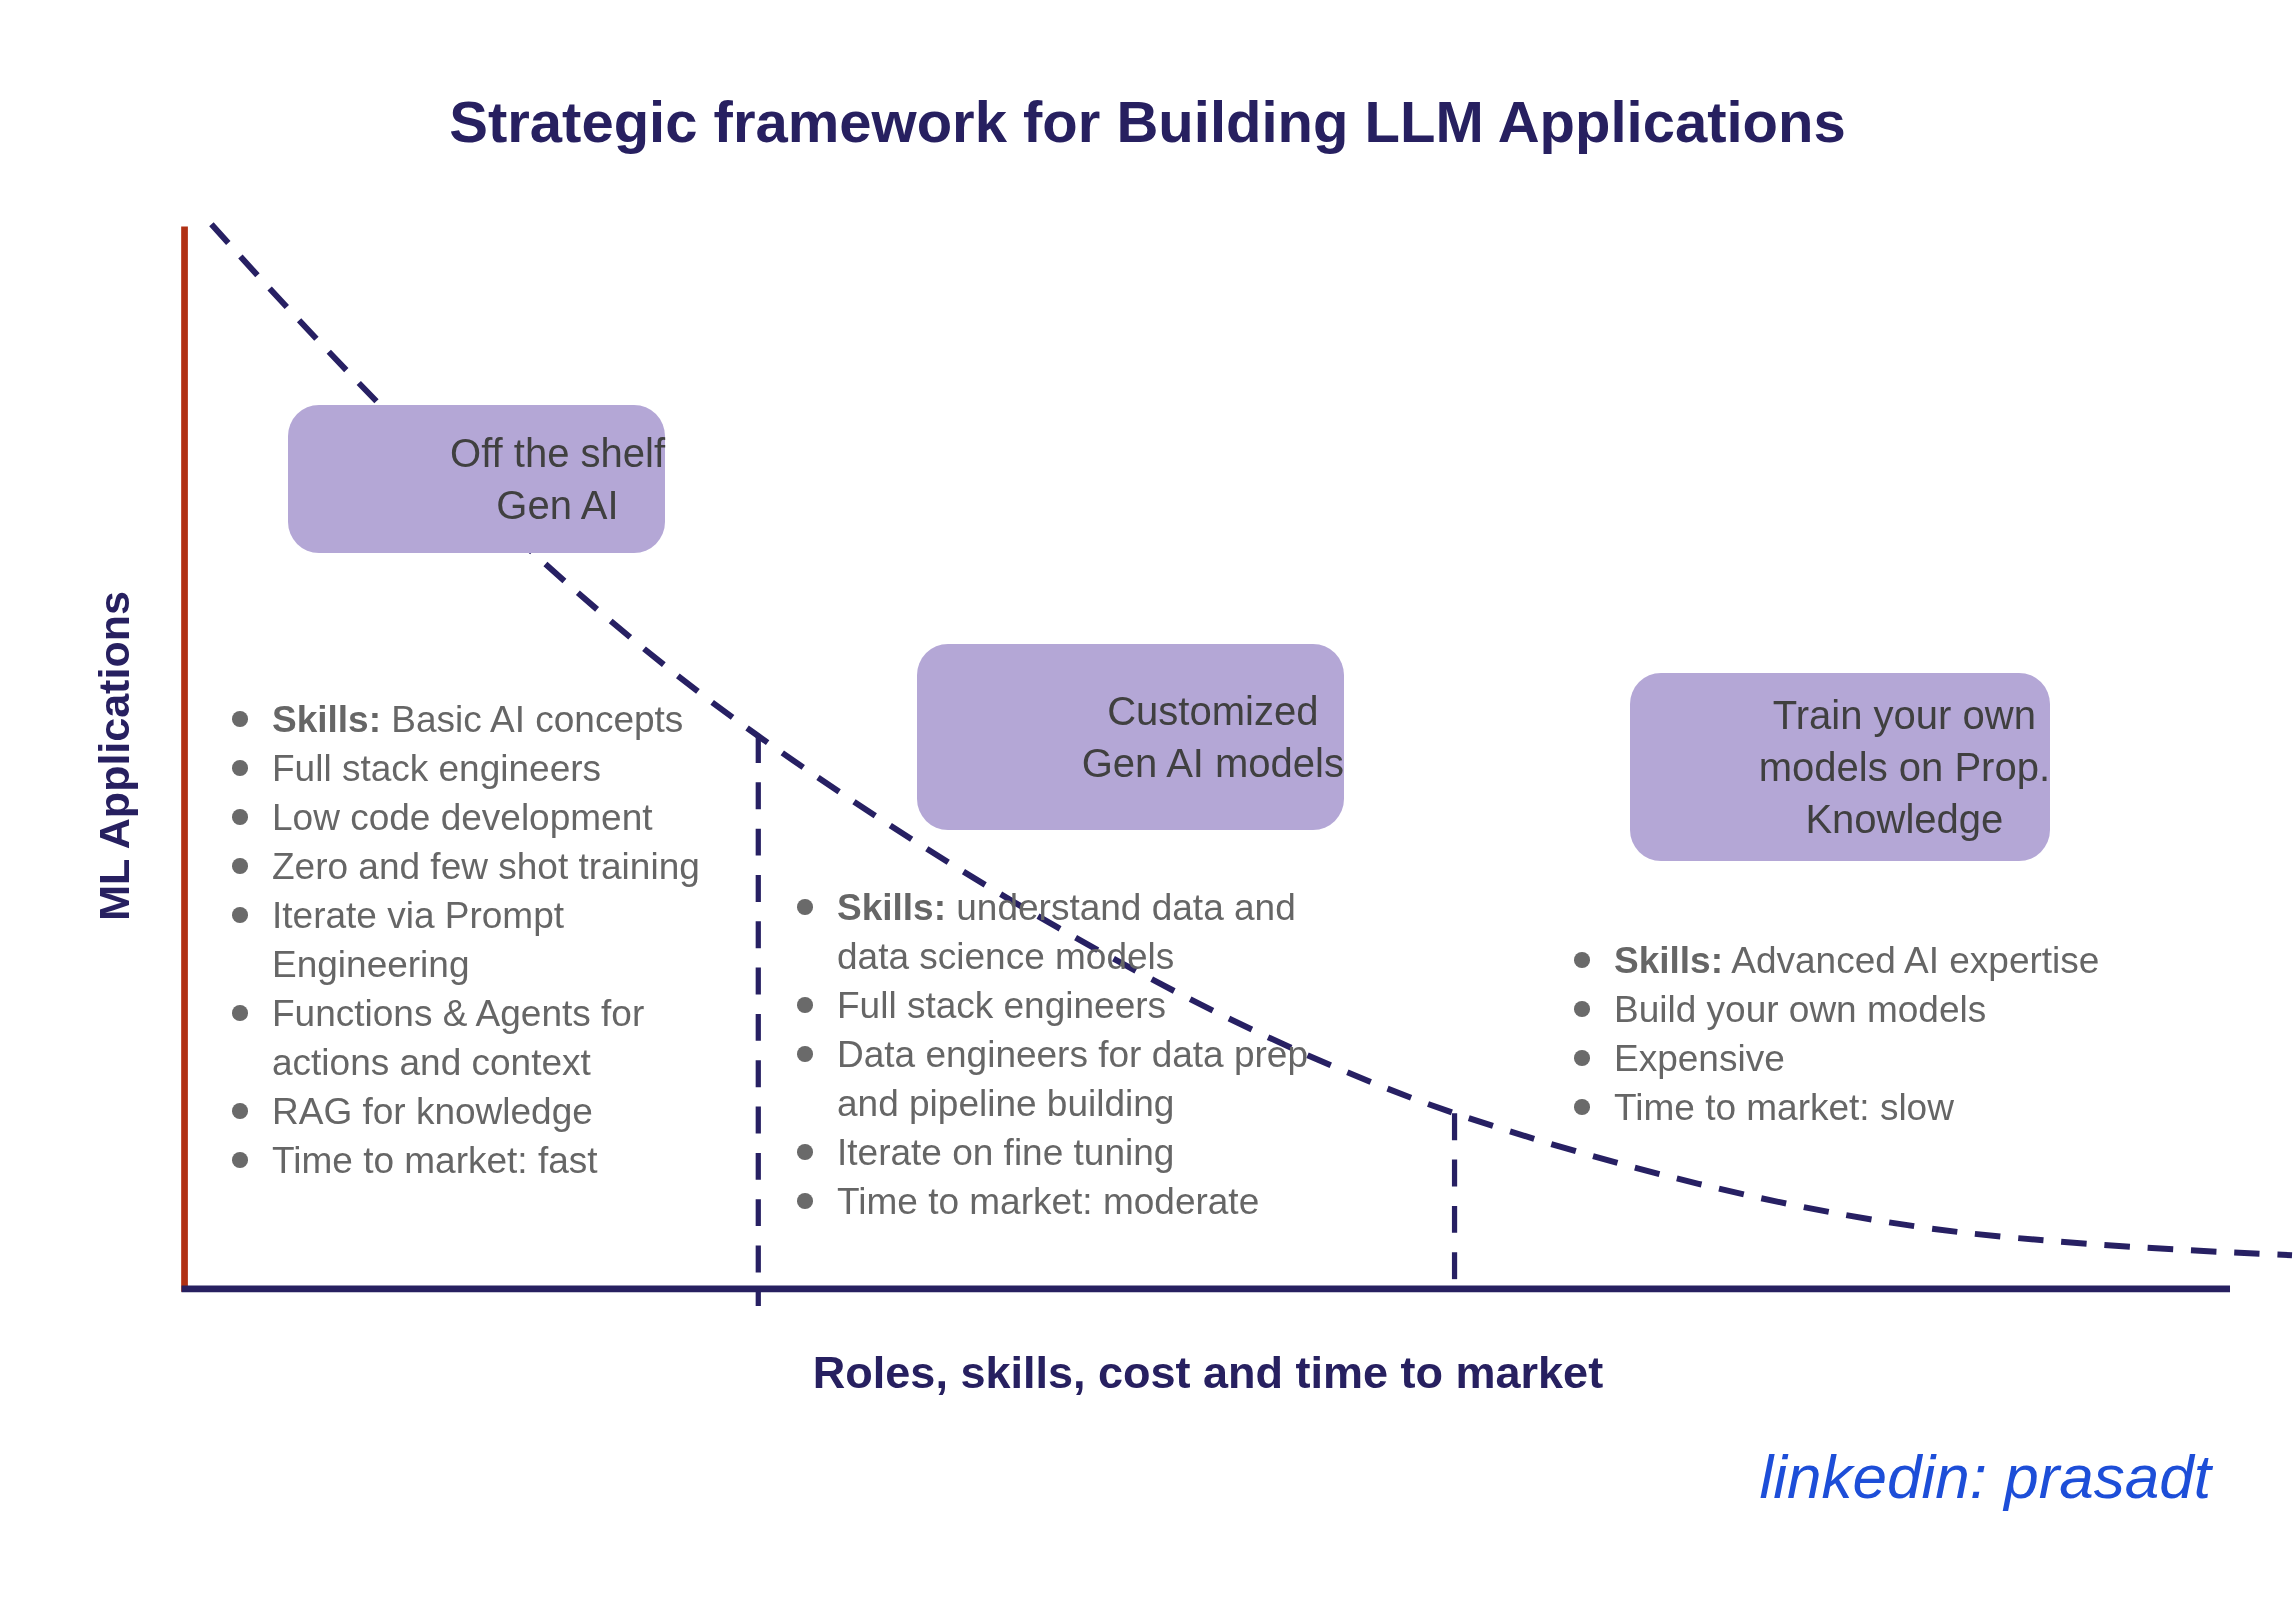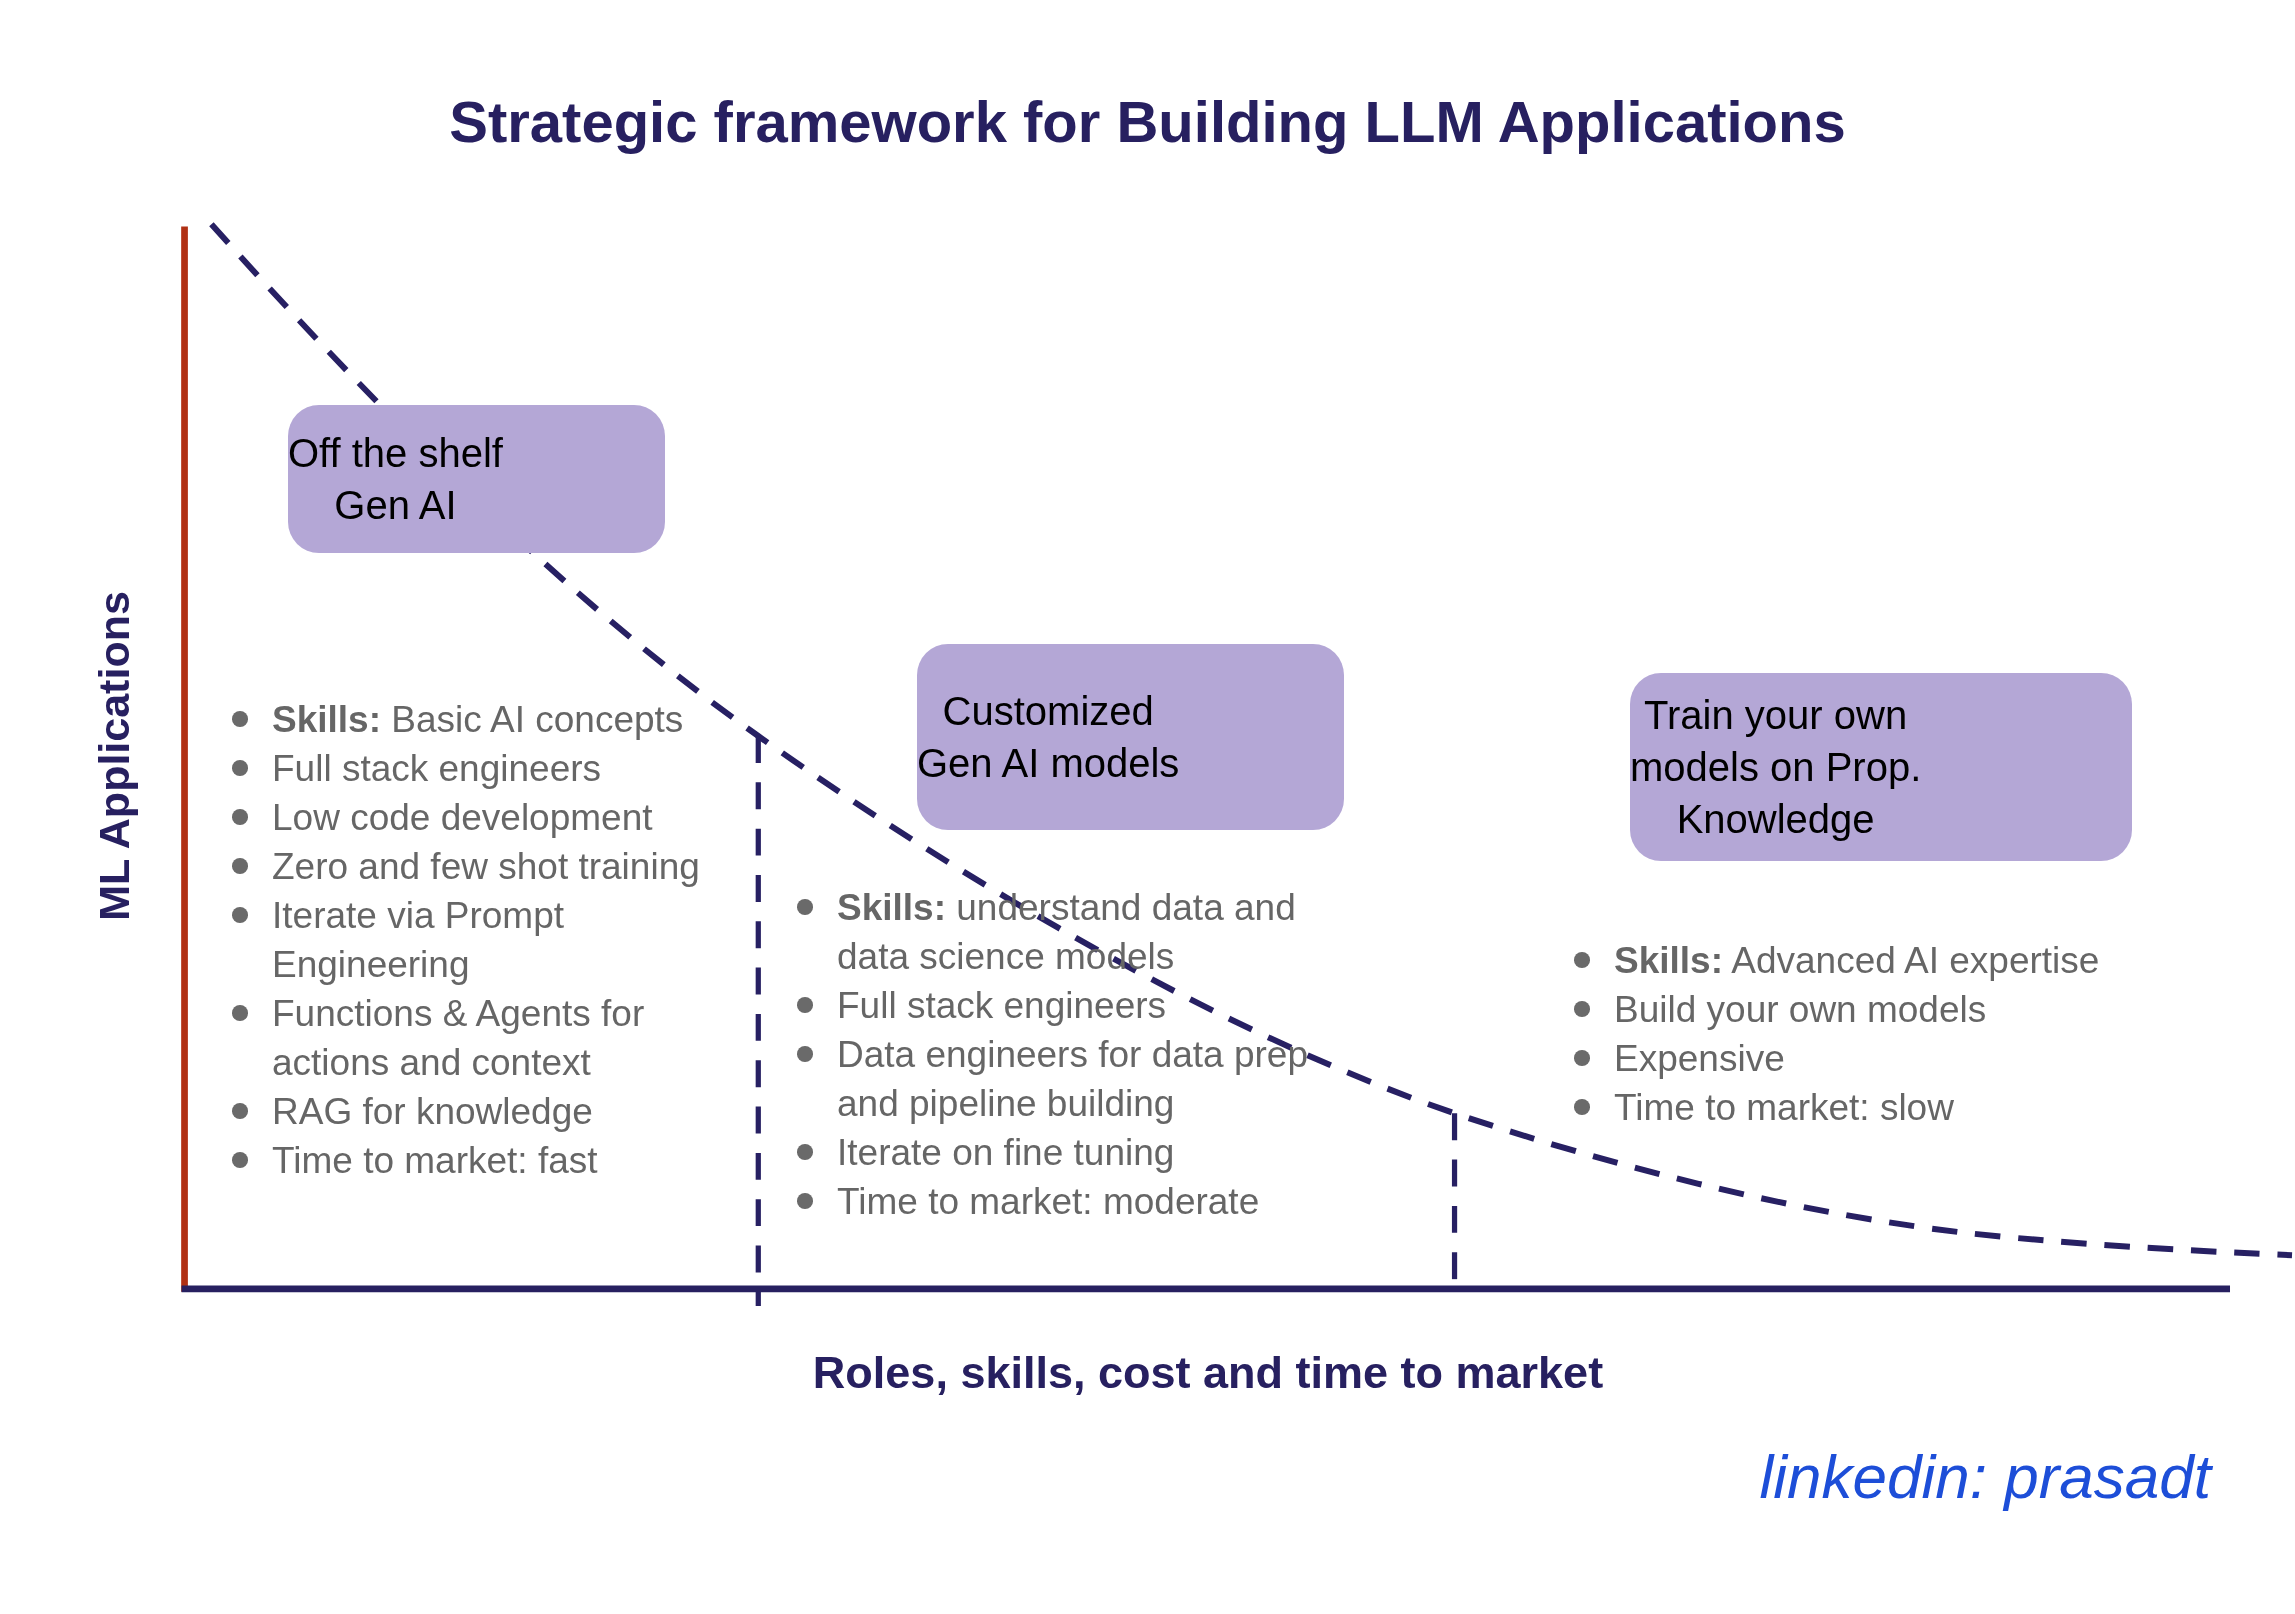--- a/index.html
+++ b/index.html
@@ -21,27 +21,27 @@
   .x-label{
     position:absolute;left:185px;top:1347px;width:2046px;
     text-align:center;font-size:45px;font-weight:bold;color:#272060;
   }
   .attribution{
     position:absolute;right:84px;top:1441px;
     font-size:62px;font-style:italic;color:#1d4ed8;white-space:nowrap;margin-left:40px;
   }
   .stage-box{
     position:absolute;background:#b4a7d6;border-radius:31px;
-    display:flex;align-items:center;justify-content:flex-start;
-    font-size:40px;line-height:52px;color:#000000;text-align:center;
+    display:flex;align-items:center;justify-content:flex-end;
+    font-size:40px;line-height:52px;color:#404040;text-align:center;
     white-space:pre-line;
   }
   .box-1{left:288px;top:405px;width:377px;height:148px;}
   .box-2{left:888px;top:644px;width:427px;height:186px;margin-left:29px;}
-  .box-3{left:1630px;top:673px;width:502px;height:188px;}
+  .box-3{left:1630px;top:673px;width:420px;height:188px;}
   ul.bullets{
     position:absolute;list-style:none;margin:0;padding:0;
     font-size:37px;line-height:49px;color:#666666;
   }
   .list-1{left:229px;top:695px;width:568px;}
   .list-2{left:794px;top:883px;width:643px;}
   .list-3{left:1571px;top:936px;width:673px;}
   ul.bullets li{
     position:relative;padding-left:43px;white-space:pre-line;
   }

